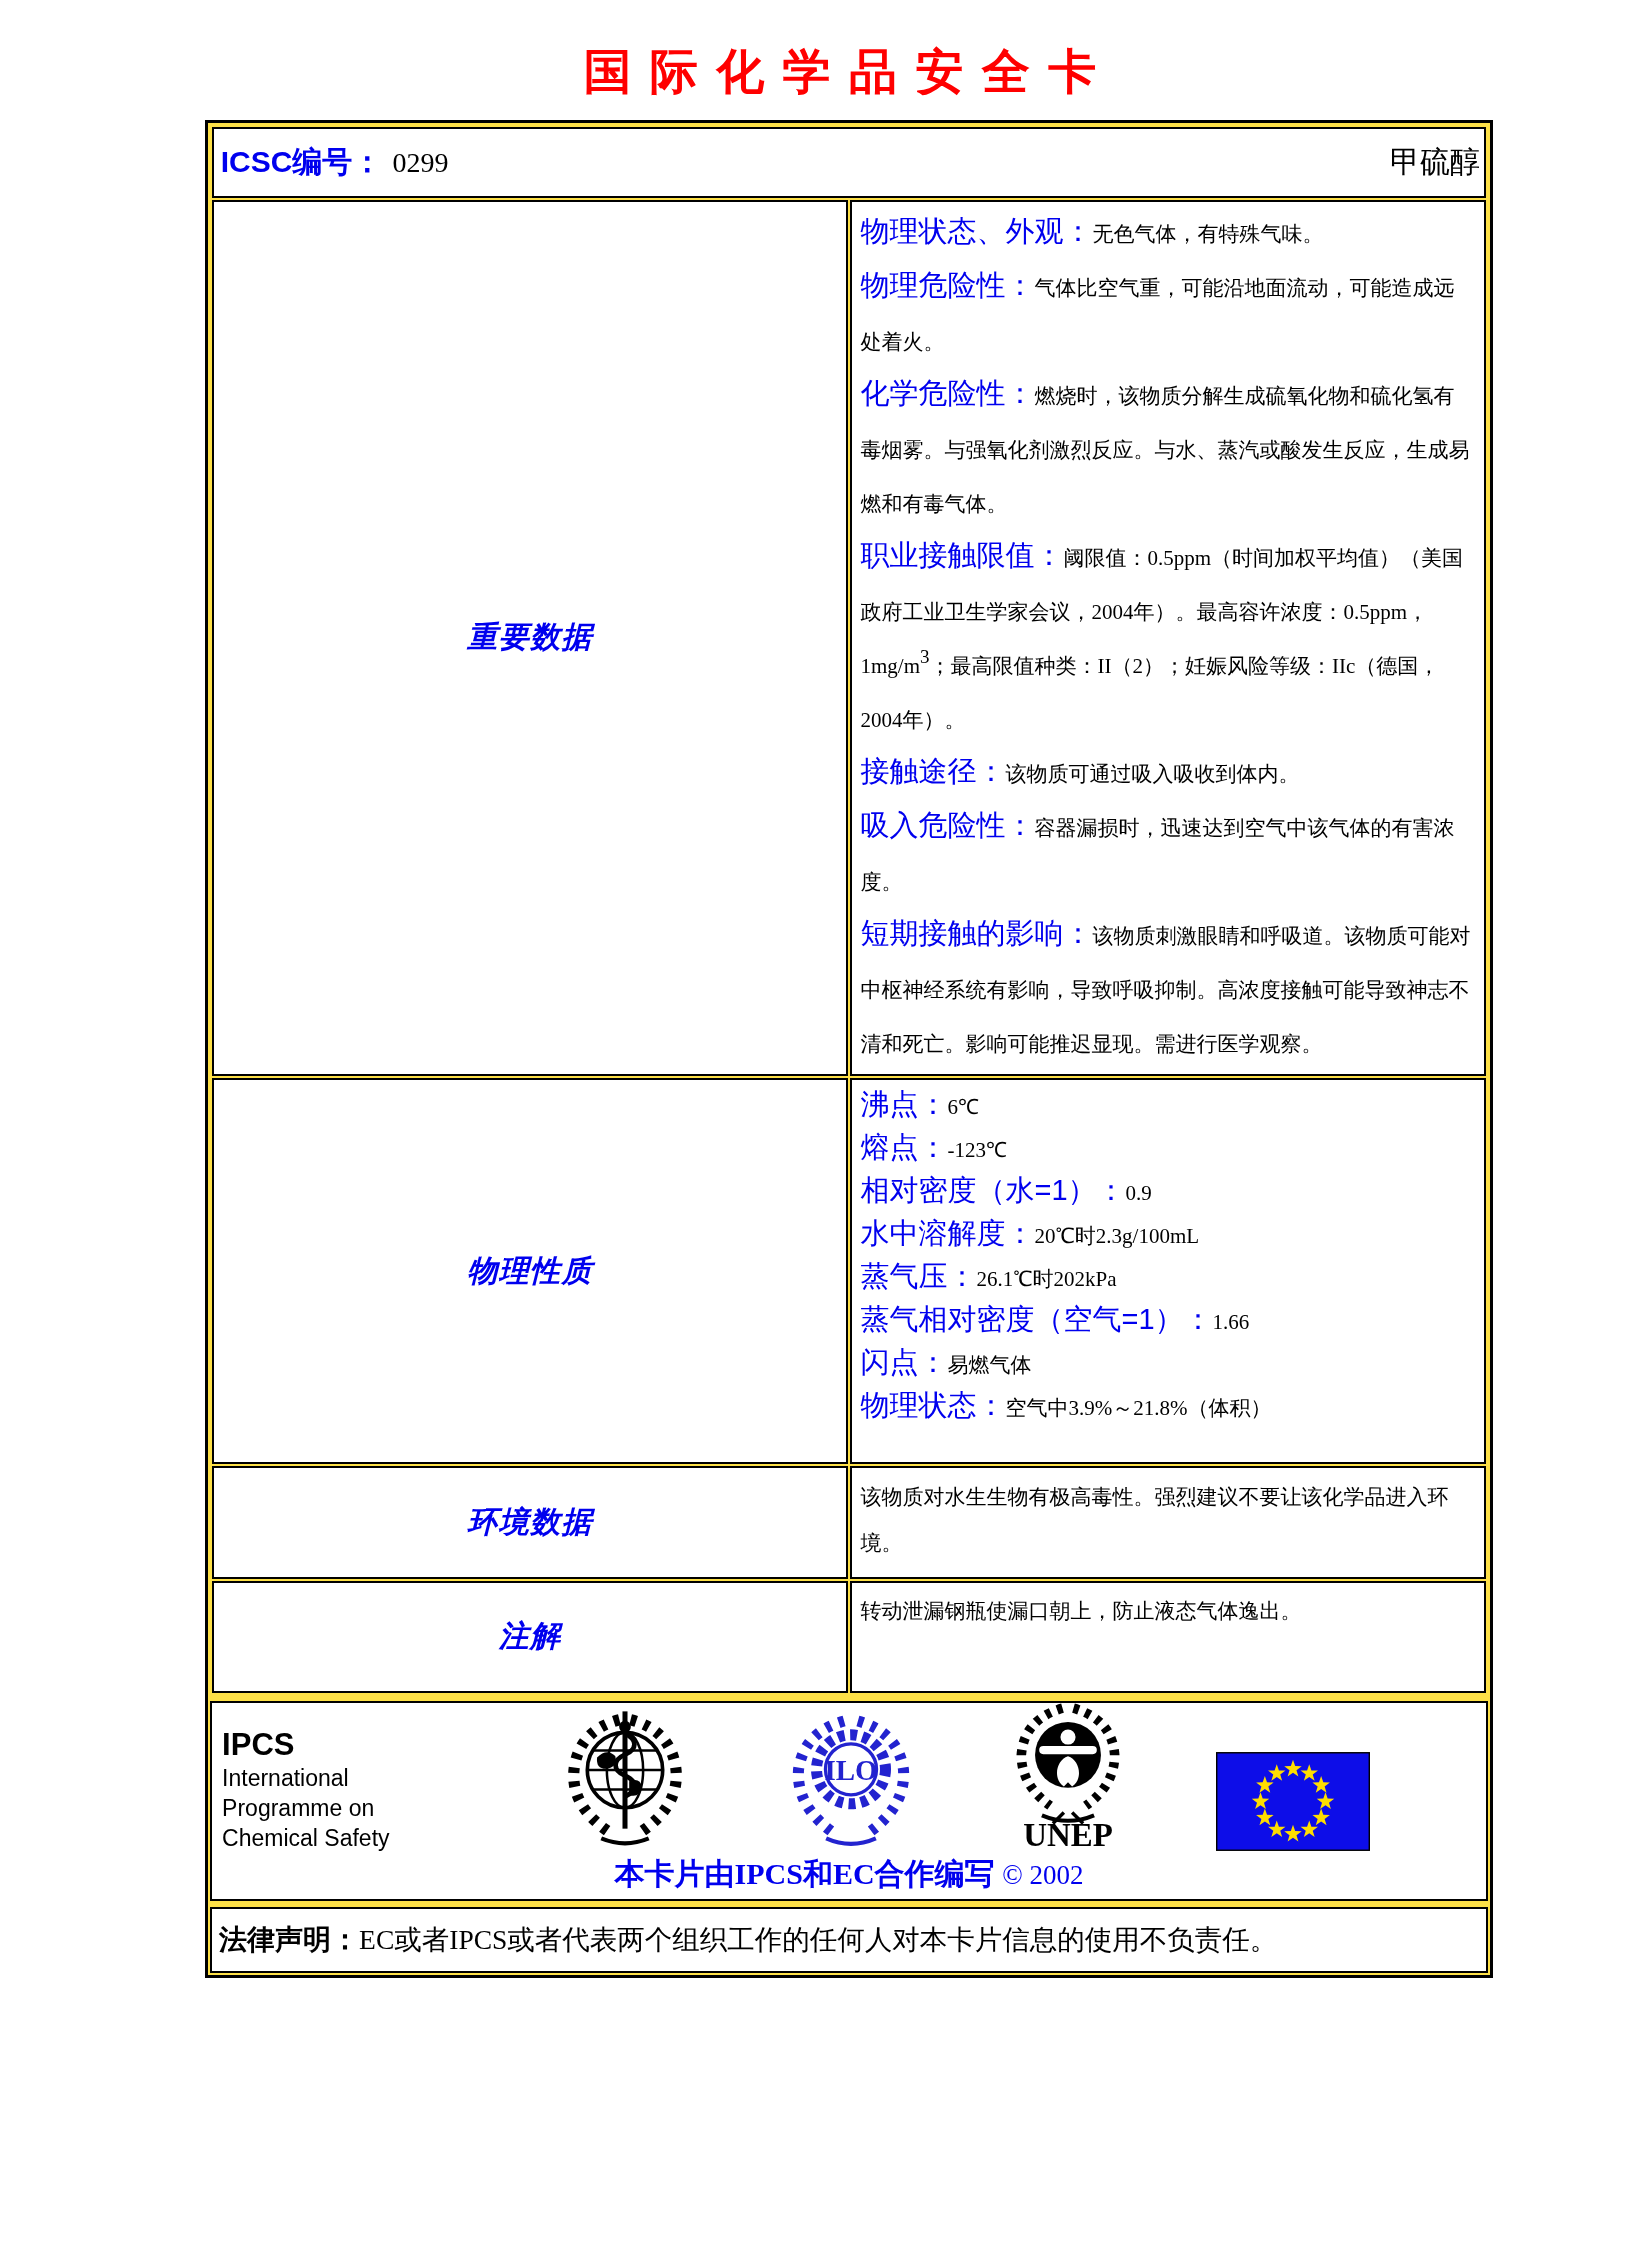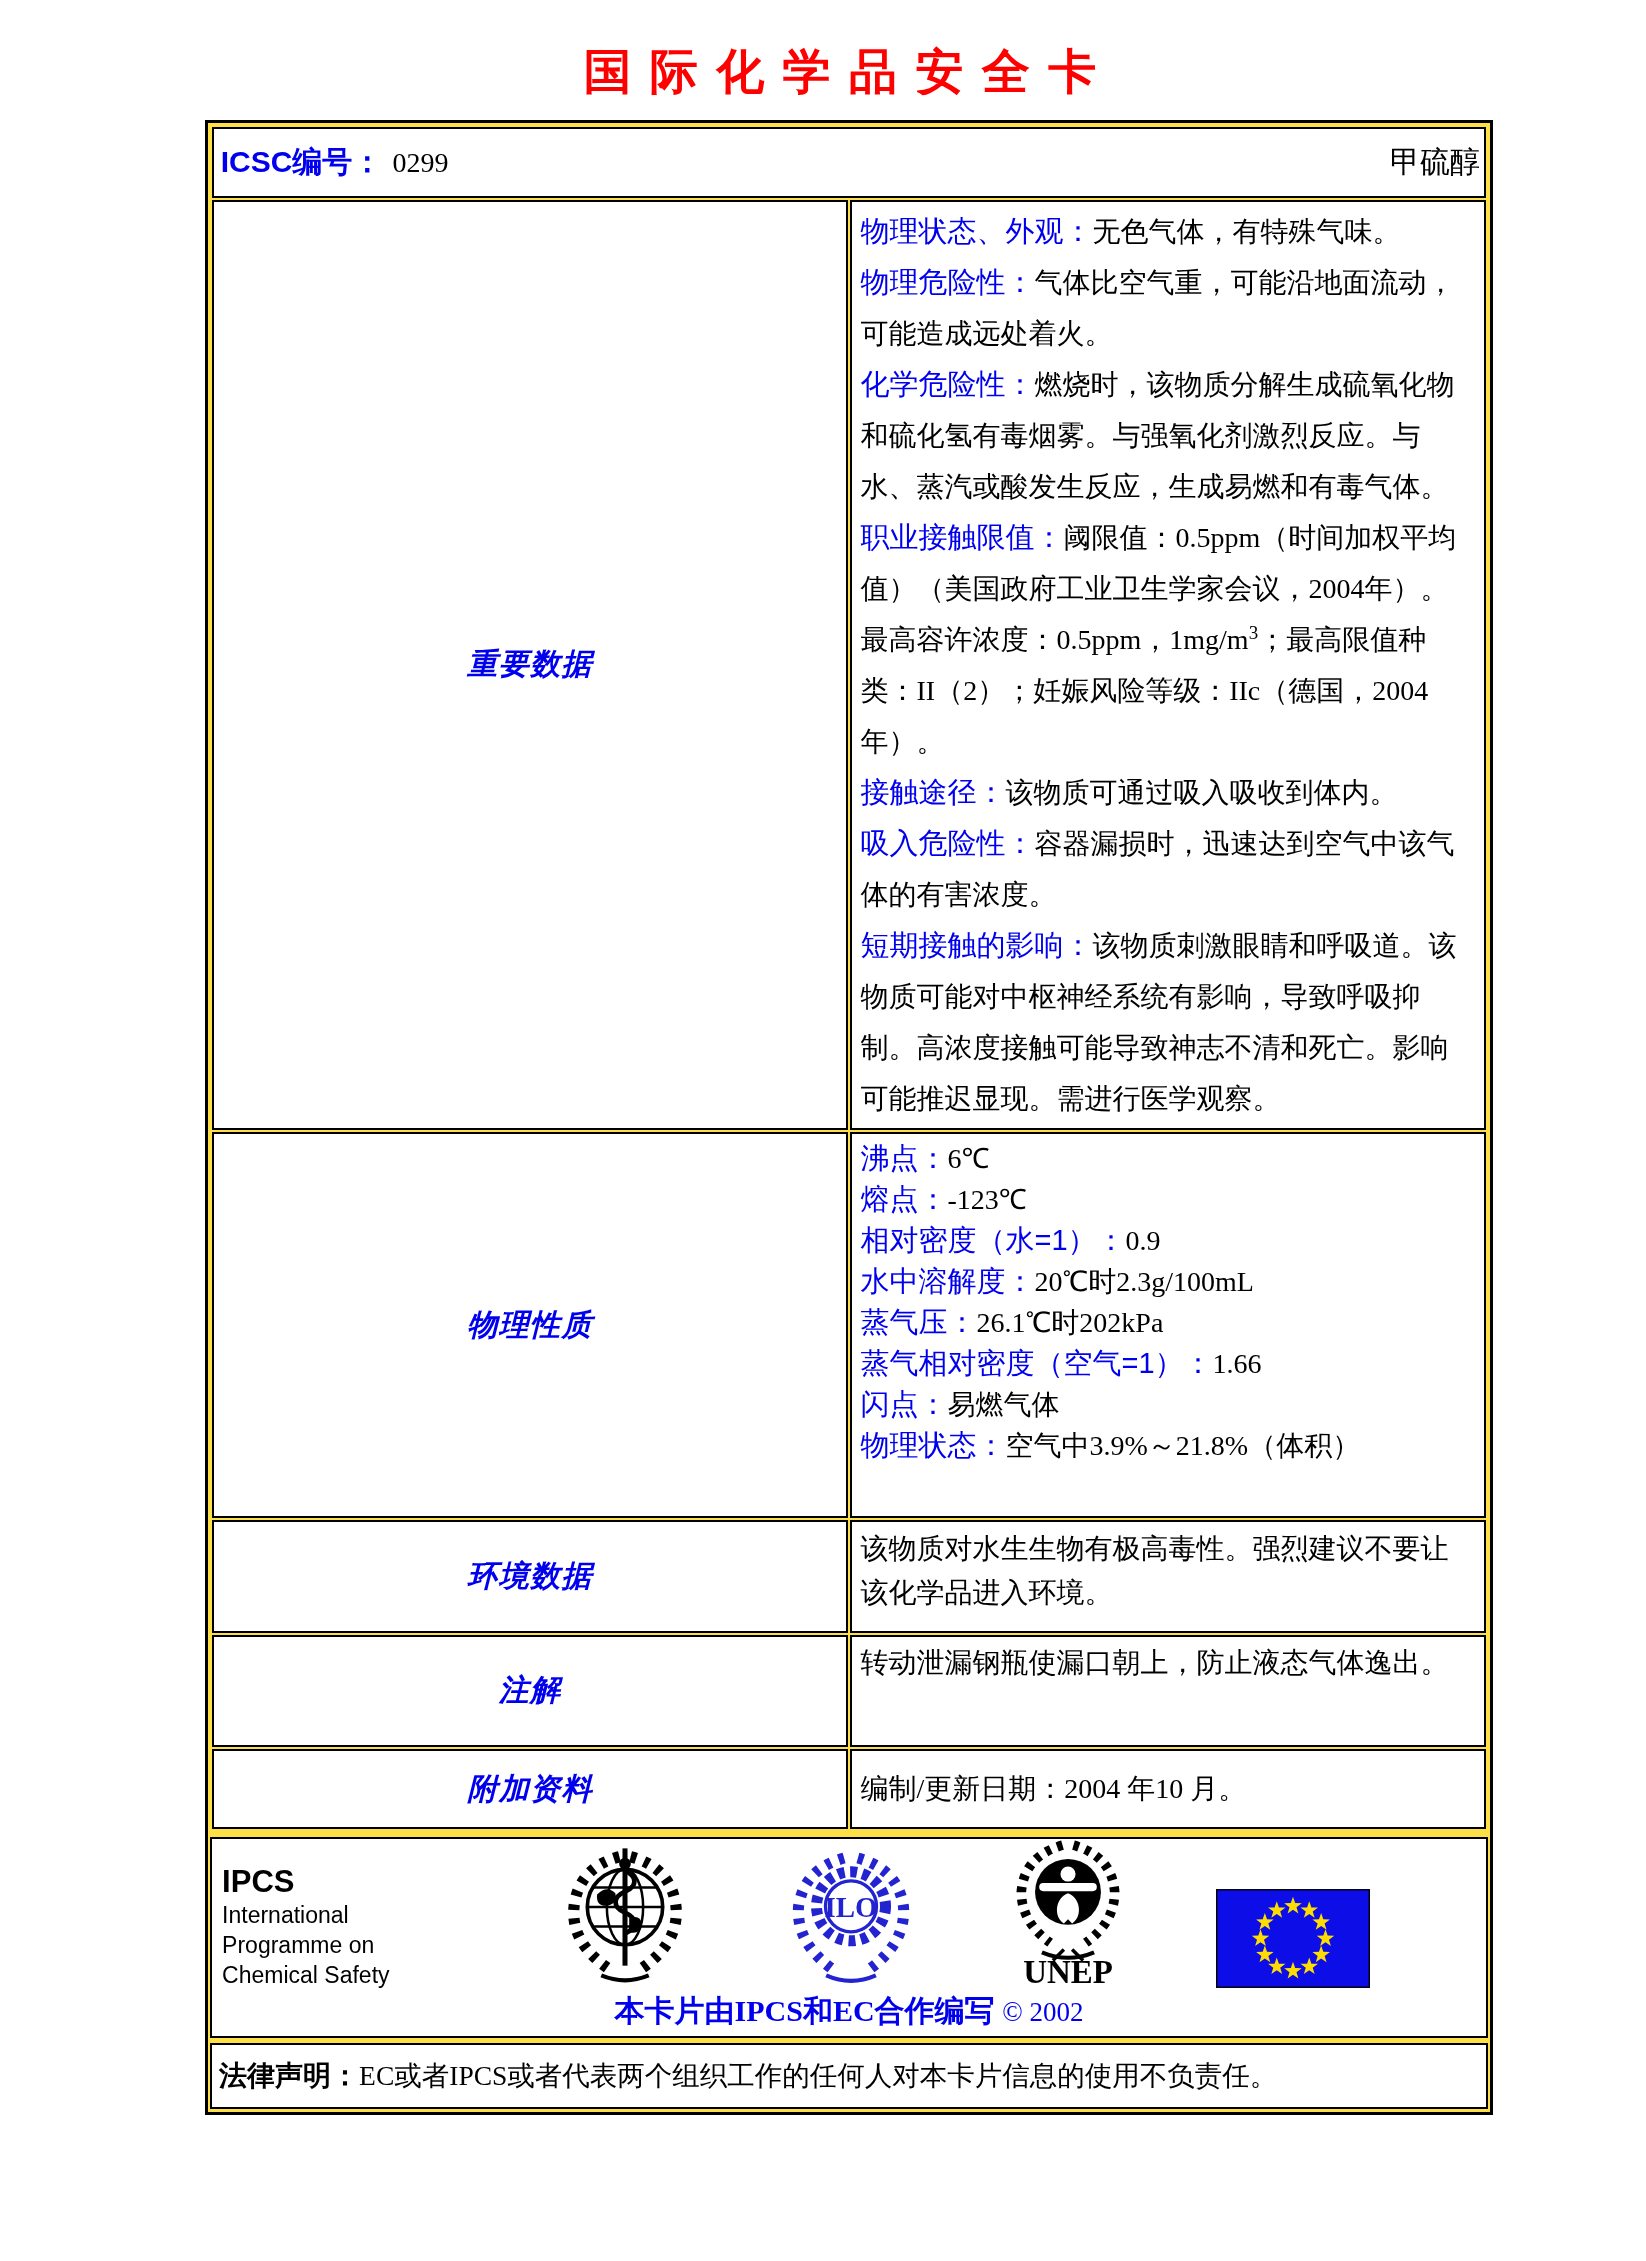--- a/index.html
+++ b/index.html
@@ -19,21 +19,21 @@
 
   .hdrflex{display:flex;justify-content:space-between;align-items:center;height:65px;padding:0 2.8px 0 5.6px;}
   .icsc-label{color:#0000ee;font-family:"Liberation Sans",sans-serif;font-weight:bold;font-size:30px;}
   .icsc-num{font-size:28px;color:#000;margin-left:10px;}
   .chem-name{font-size:30px;color:#000;}
 
   .item{display:block;}
   .li72 .item{line-height:51px;}
   .li56 .item{line-height:40px;}
   .blbl{color:#0000ee;font-family:"Liberation Sans",sans-serif;font-weight:normal;font-size:29px;}
-  .btxt{color:#000;font-size:28px;}
+  .btxt{color:#000;font-size:21px;}
   sup.supsc{font-size:19px;vertical-align:super;line-height:0;}
 
   .fbox{border:2.8px solid #000;margin-top:5.6px;padding:5.6px 10px 2.8px;background:#fff;}
   .logo-row{display:flex;align-items:flex-end;justify-content:space-between;height:145px;padding-right:106px;}
   .ipcs-block{width:247px;font-family:"Liberation Sans",sans-serif;color:#000;}
   .ipcs-acronym{font-size:31px;font-weight:bold;line-height:37px;}
   .ipcs-line{font-size:23px;line-height:30px;}
   .caption{text-align:center;margin:4.2px 0 4.2px 0;color:#0000ee;font-size:30px;font-weight:bold;line-height:34px;}
   .caption .copy{font-weight:normal;font-size:27px;}
 
@@ -94,24 +94,20 @@
     <tr>
       <td class="lab">环境数据</td>
       <td class="cnt" style="height:100px;"><span class="btxt">该物质对水生生物有极高毒性。强烈建议不要让该化学品进入环境。</span></td>
     </tr>
 
     <tr>
       <td class="lab">注解</td>
       <td class="cnt" style="height:100px;"><span class="btxt">转动泄漏钢瓶使漏口朝上，防止液态气体逸出。</span></td>
     </tr>
 
-    <tr>
-      <td class="lab">附加资料</td>
-      <td class="cnt cmid" style="height:68px;"><span class="btxt">编制/更新日期：2004 年10 月。</span></td>
-    </tr>
   </tbody>
     </table>
 
   <div class="fbox">
     <div class="logo-row">
       <div class="ipcs-block">
         <div class="ipcs-acronym">IPCS</div>
         <div class="ipcs-line">International</div>
         <div class="ipcs-line">Programme on</div>
         <div class="ipcs-line">Chemical Safety</div>

